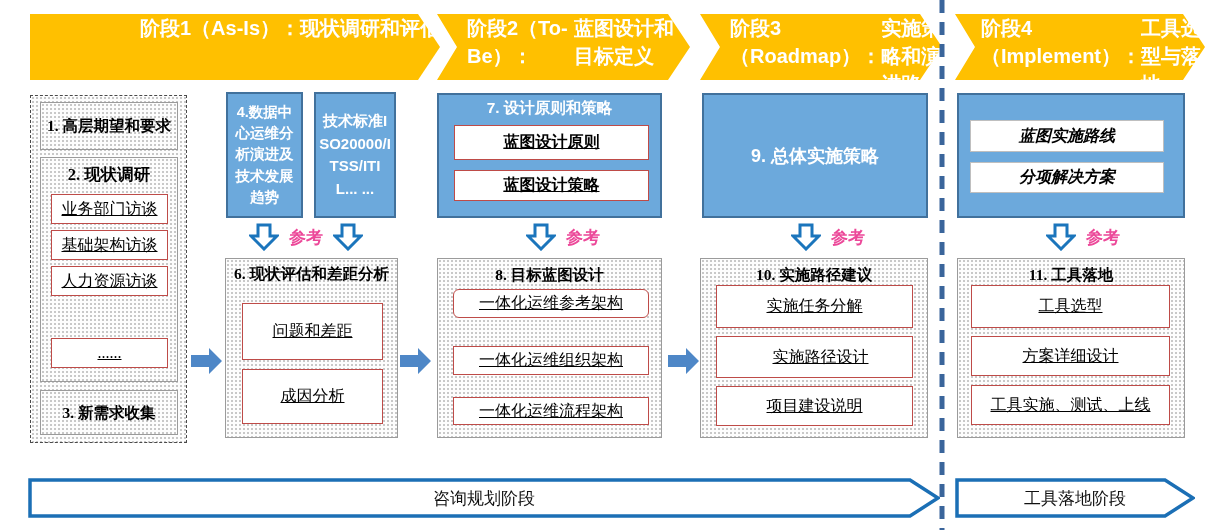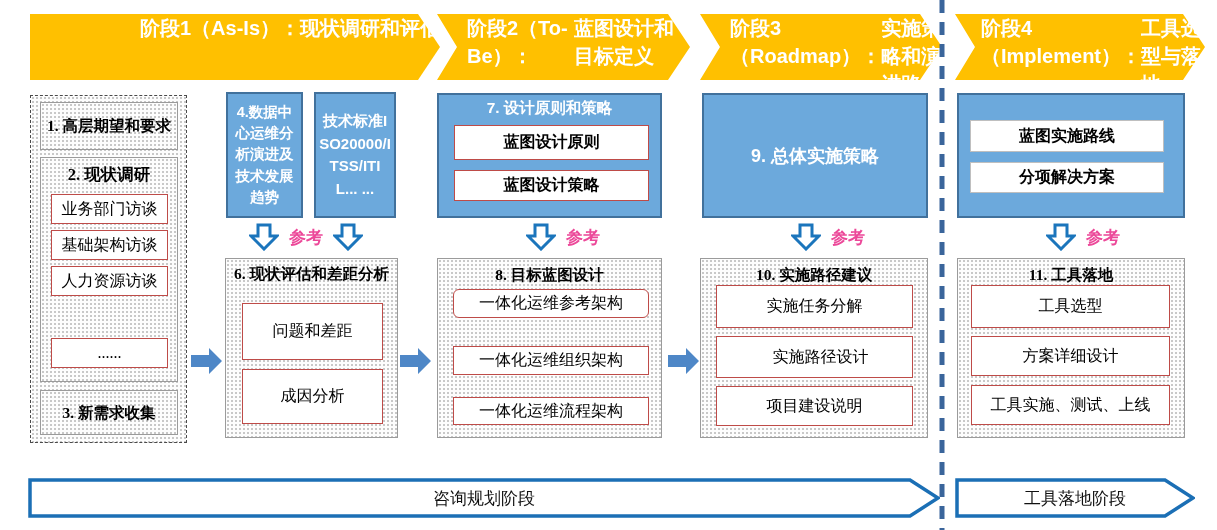--- a/index.html
+++ b/index.html
@@ -20,21 +20,21 @@
          background-size:4px 4px; }
   .gbor { border:1.6px solid #9B9B9B; }
   .dashedbox { border:1.6px dashed #4a4a4a; }
 
   
   .blue { background:#6CA9DC; border:2px solid #41719C; color:#fff; font-weight:bold; }
 
   
   .ritem { position:absolute; background:#fff; border:1.6px solid #BE4B48; display:flex;
            align-items:center; justify-content:center; font-size:16px; color:#000;
-           font-family:"Liberation Serif","DejaVu Serif",serif; }
+           font-family:"Liberation Serif","DejaVu Serif",serif;text-decoration:underline; }
   .gitem { position:absolute; background:#fff; border:1px solid #BFBFBF; display:flex;
            align-items:center; justify-content:center; font-size:16px; color:#000;
            font-family:"Liberation Serif","DejaVu Serif",serif; }
   .btitle { width:100%; text-align:center; font-weight:bold; font-size:15.5px; color:#000;
             font-family:"Liberation Serif","DejaVu Serif",serif; line-height:1.25; }
   .refwrap { position:absolute; display:flex; align-items:center; gap:10px; }
   .reflabel { font-weight:bold; font-size:17px; color:#ec4899; }
   .centerflex { display:flex; align-items:center; justify-content:center; }
 </style>
 </head>
@@ -157,21 +157,21 @@
         <span>实施任务分解</span>
       </div>
     <div class="ritem" style="left:15px;top:77px;width:197px;height:42px;padding-left:12px;">
         <span>实施路径设计</span>
       </div>
     <div class="ritem" style="left:15px;top:127px;width:197px;height:40px;">
         <span>项目建设说明</span>
       </div>
   </div>
 
-  <div class="abs blue" style="left:957px;top:93px;width:228px;height:125px;">
+  <div class="abs blue" style="left:957px;top:93px;width:228px;height:125px;font-style:italic;">
     <div class="gitem" style="left:11px;top:25px;width:194px;height:32px;">
         <span>蓝图实施路线</span>
       </div>
     <div class="gitem" style="left:11px;top:67px;width:194px;height:31px;">
         <span>分项解决方案</span>
       </div>
   </div>
 
   <div class="refwrap" style="left:1046px;top:223px;">
     <svg width="30" height="28" viewBox="0 0 30 28">

